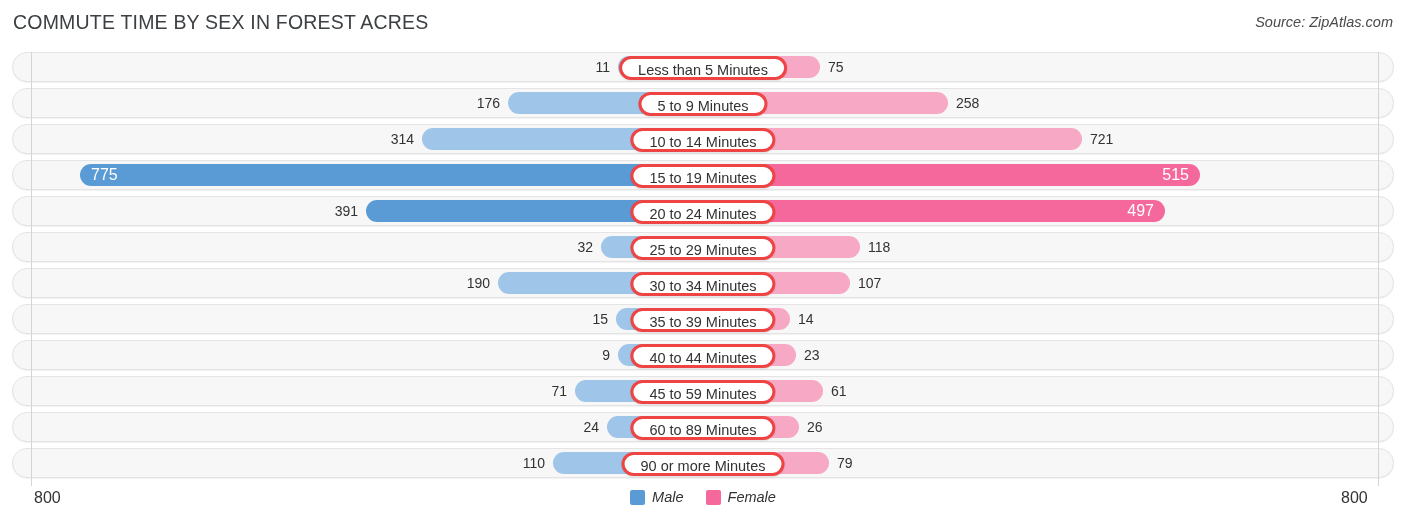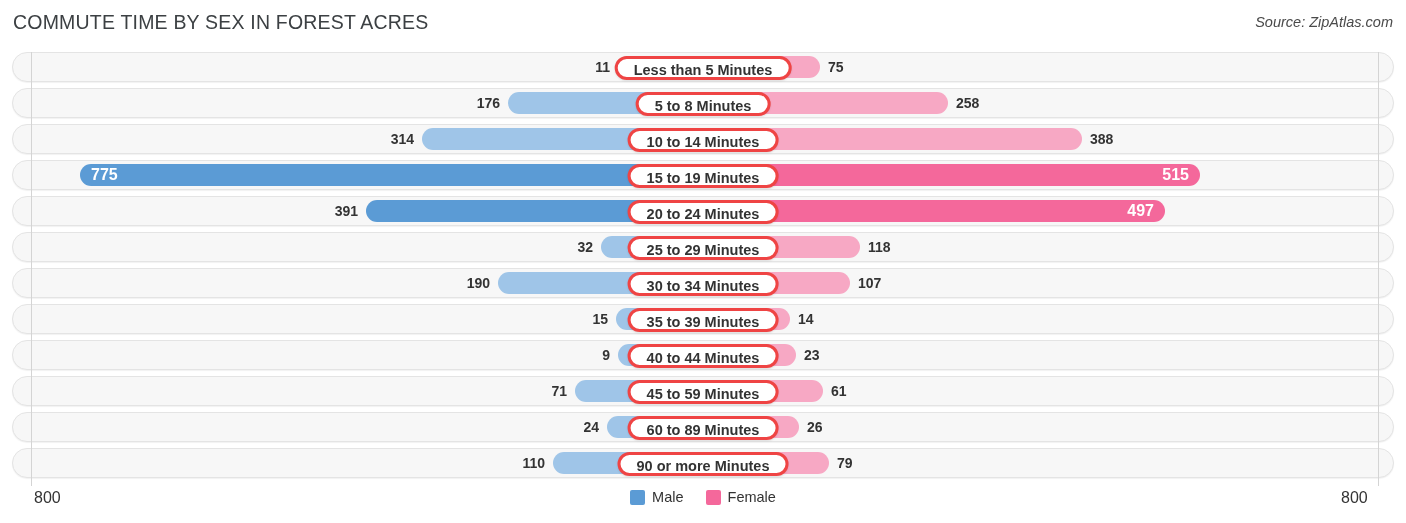--- a/index.html
+++ b/index.html
@@ -53,21 +53,20 @@
 
   
   .row {
     position: relative;
     height: 30px;
     margin-bottom: 6px;
     background: #f7f7f7;
     border: 1px solid #e4e4e4;
     border-radius: 15px;
     box-shadow: 0 1px 1px rgba(0,0,0,.055);
-    font-weight: bold;
   }
   .row:last-child { margin-bottom: 0; }
 
   .half {
     position: absolute;
     top: -1px;
     height: 30px;
     display: flex;
     align-items: center;
   }
@@ -150,21 +149,21 @@
     position: absolute;
     top: 489px;
     left: 0; width: 1406px;
     display: flex;
     justify-content: center;
     align-items: center;
     gap: 22px;
     font-size: 14.5px;
     color: #333333;
   }
-  .legend .item { display: flex; align-items: center; gap: 7px; }
+  .legend .item { display: flex; align-items: center; gap: 7px; font-style: italic; }
   .legend .swatch { width: 15px; height: 15px; border-radius: 2px; display: inline-block; }
 </style>
 </head>
 <body>
 
 <div id="page">
 
   <div class="title">COMMUTE TIME BY SEX IN FOREST ACRES</div>
   <div class="source">Source: ZipAtlas.com</div>
 
@@ -184,30 +183,30 @@
       </div>
       <div class="row">
         <div class="half left">
           <span class="outval">176</span>
           <div class="bar male" style="width: 195px;"></div>
         </div>
         <div class="half right">
           <div class="bar female" style="width: 245px;"></div>
           <span class="outval">258</span>
         </div>
-        <div class="pill">5 to 8 Minutes</div>
+        <div class="pill">5 to 9 Minutes</div>
       </div>
       <div class="row">
         <div class="half left">
           <span class="outval">314</span>
           <div class="bar male" style="width: 281px;"></div>
         </div>
         <div class="half right">
           <div class="bar female" style="width: 379px;"></div>
-          <span class="outval">388</span>
+          <span class="outval">721</span>
         </div>
         <div class="pill">10 to 14 Minutes</div>
       </div>
       <div class="row">
         <div class="half left">
           <div class="bar male strong" style="width: 623px;">
             <span class="inval">775</span>
           </div>
         </div>
         <div class="half right">

